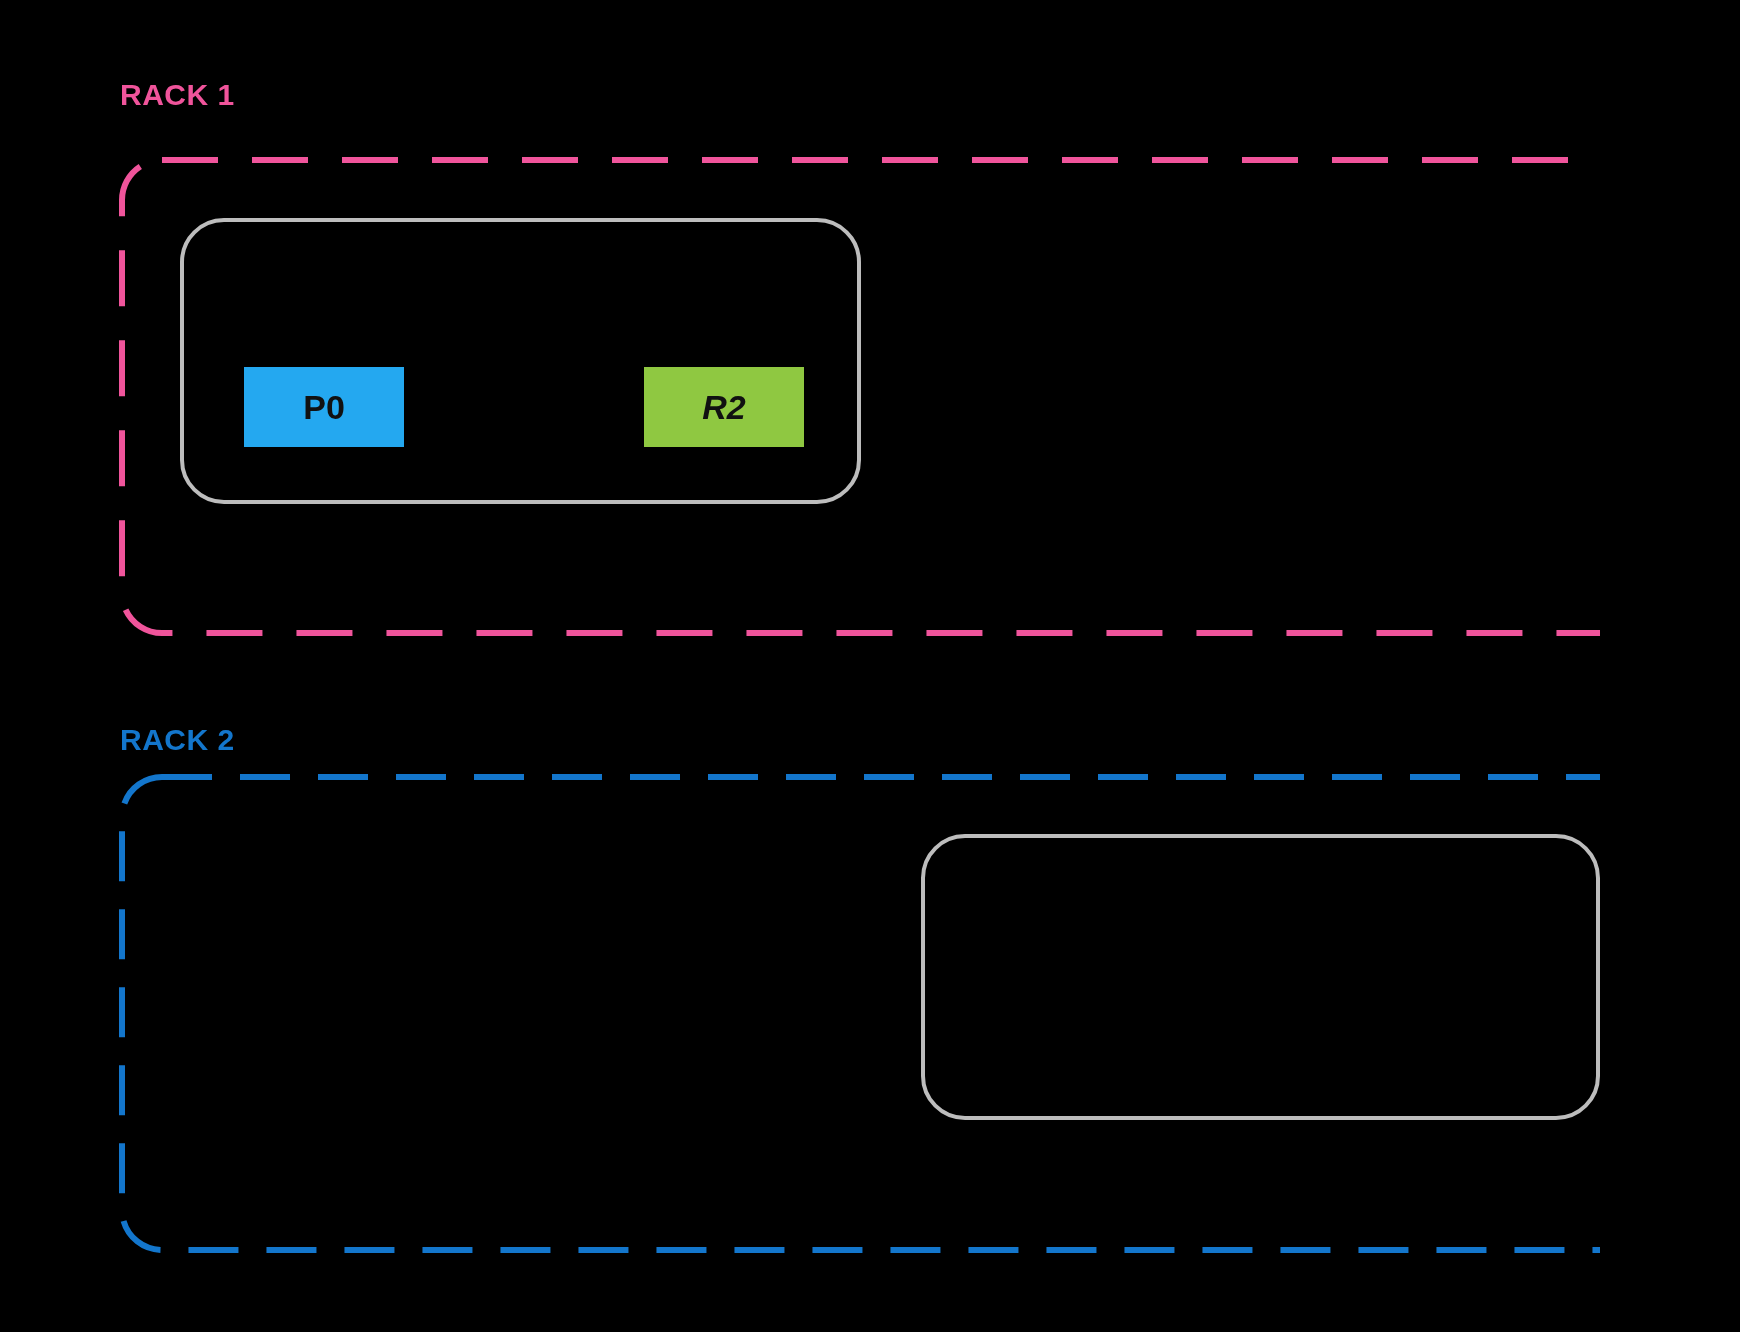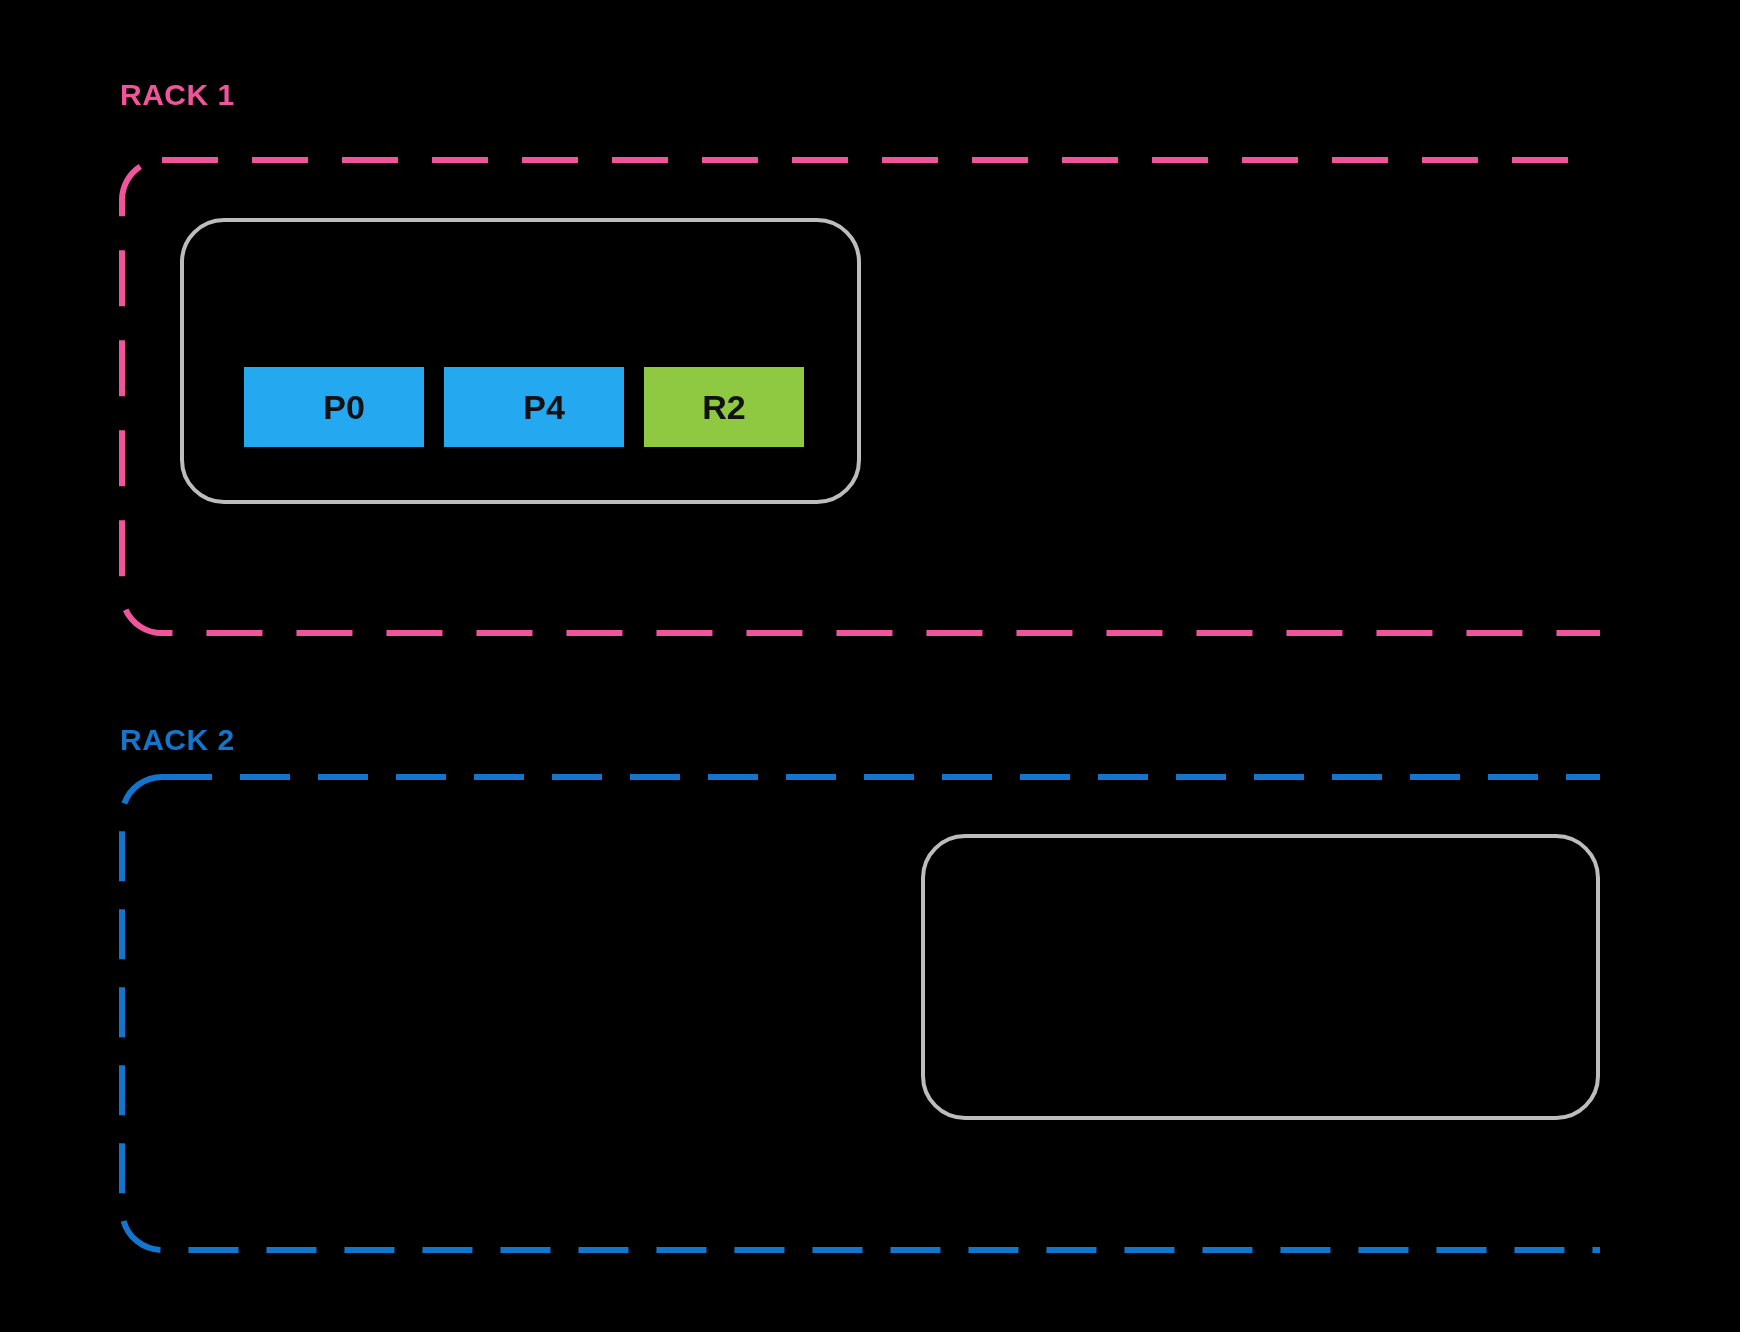--- a/index.html
+++ b/index.html
@@ -54,43 +54,42 @@
     width: 160px;
     height: 80px;
     top: 145px;
     display: flex;
     align-items: center;
     justify-content: center;
     font-size: 34px;
     font-weight: 700;
     color: var(--chip_text, #111);
   }
-  .chip[data-type="processor"] { background: var(--processor_blue, #24A8F0); padding-left: 20px; }
-  .chip[data-type="replica"]   { background: var(--replica_green, #8FC841); }
+  .chip[data-type="processor"] { background: var(--processor_blue, #24A8F0); }
+  .chip[data-type="replica"]   { background: var(--replica_green, #8FC841); font-style: italic; }
 
   .chip.c1 { left: 60px; }
   .chip.c2 { left: 260px; }
   .chip.c3 { left: 460px; }
   .n-right .chip.c1 { left: 59px; }
   .n-right .chip.c2 { left: 260px; }
 </style>
 </head>
 <body>
 
 <div class="canvas">
 
   <div class="rack-label rack1">RACK 1</div>
 
   <svg class="boundary-svg rack1" viewBox="0 0 1546 483" xmlns="http://www.w3.org/2000/svg">
     <rect x="5" y="5" width="1536" height="473" rx="40" ry="40" fill="none" stroke-width="6" stroke-dasharray="56 34" style="stroke: var(--rack1_accent, #F0549B);"></rect>
   </svg>
 
   <div class="node n-left row1">
     <div class="chip c1" data-type="processor">P0</div>
-    <div class="chip c2" data-type="processor">P4</div>
     <div class="chip c3" data-type="replica">R2</div>
   </div>
 
 
   <div class="rack-label rack2">RACK 2</div>
 
   <svg class="boundary-svg rack2" viewBox="0 0 1546 483" xmlns="http://www.w3.org/2000/svg">
     <rect x="5" y="5" width="1536" height="473" rx="40" ry="40" fill="none" stroke-width="6" stroke-dasharray="50 28" style="stroke: var(--rack2_accent, #1376CC);"></rect>
   </svg>
 

